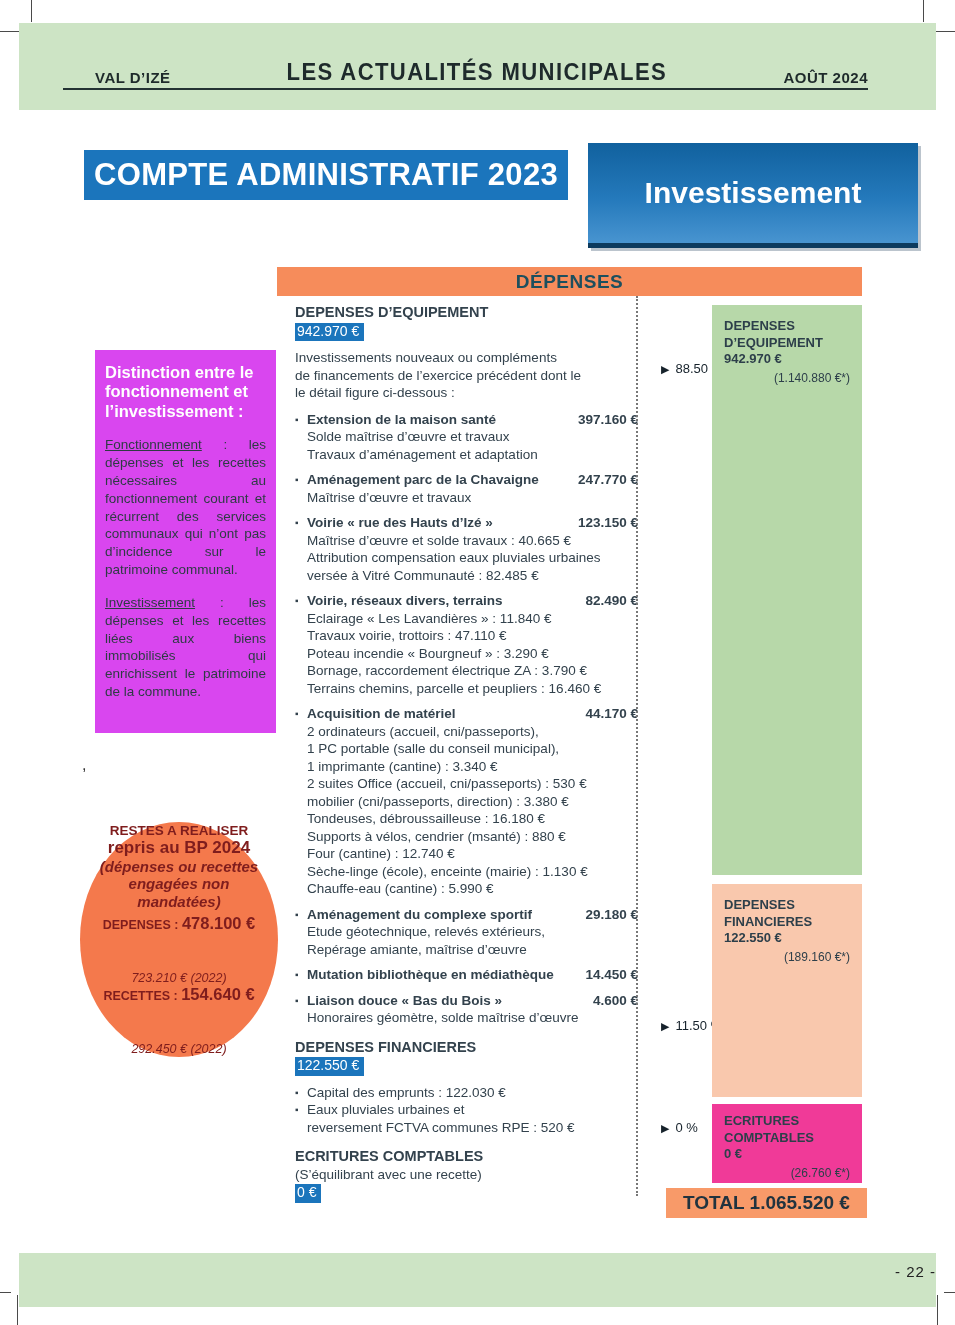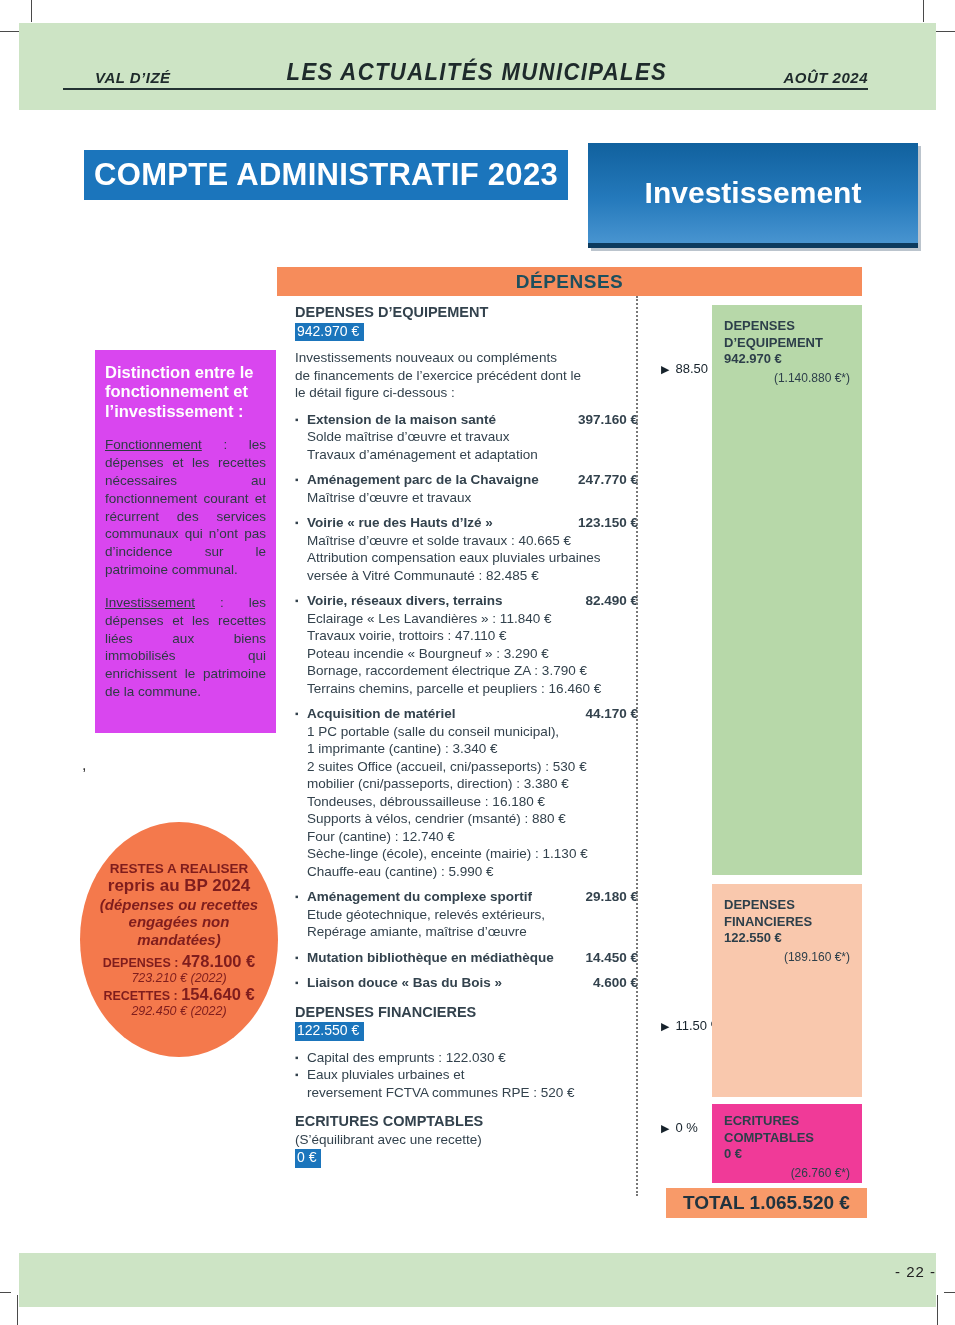--- a/index.html
+++ b/index.html
@@ -11,21 +11,21 @@
   .crop.tlv{left:31px;top:0;width:1px;height:22px;}
   .crop.tlh{left:0;top:31px;width:23px;height:1px;}
   .crop.trv{left:923px;top:0;width:1px;height:22px;}
   .crop.trh{left:932px;top:31px;width:23px;height:1px;}
   .crop.blv{left:17px;top:1295px;width:1px;height:30px;}
   .crop.blh{left:0;top:1292px;width:11px;height:1px;}
   .crop.brv{left:937px;top:1295px;width:1px;height:30px;}
   .crop.brh{left:944px;top:1292px;width:11px;height:1px;}
 
   
-  .hdr{position:absolute;left:19px;top:23px;width:917px;height:87px;background:#cde4c5;font-style:italic;}
+  .hdr{position:absolute;left:19px;top:23px;width:917px;height:87px;background:#cde4c5;}
   .hdr-row{position:absolute;left:76px;right:68px;bottom:24px;display:flex;
            align-items:flex-end;justify-content:space-between;color:#1e2a2b;}
   .hdr-side{font-weight:bold;font-size:15px;letter-spacing:.5px;}
   .hdr-title{font-weight:bold;font-size:24px;letter-spacing:1.5px;transform:scaleX(.92);white-space:nowrap;}
   .hdr-line{position:absolute;left:44px;bottom:20px;width:805px;height:2px;background:#233233;}
 
   
   .compte{position:absolute;left:84px;top:150px;width:484px;height:50px;background:#1b75bc;
           display:flex;align-items:center;justify-content:center;color:#fff;font-weight:bold;
           font-size:31px;letter-spacing:.3px;white-space:nowrap;}
@@ -49,21 +49,21 @@
 
   
   .circle{position:absolute;left:80px;top:822px;width:198px;height:235px;background:#f4794c;
           border-radius:50%;display:flex;flex-direction:column;justify-content:center;
           text-align:center;color:#7f1d1d;padding:10px 16px;box-sizing:border-box;}
   .r-title{font-weight:bold;font-size:13.5px;}
   .r-sub{font-weight:bold;font-size:17px;}
   .r-note{font-weight:bold;font-style:italic;font-size:15px;line-height:1.15;margin-bottom:4px;}
   .r-amt-line{font-weight:bold;font-size:12.5px;}
   .r-amt-line .r-big{font-size:16.5px;}
-  .r-prev{font-style:italic;font-size:12.5px;}
+  .r-prev{font-style:italic;font-size:12.5px;margin-top:38px;}
 
   
   .main-col{position:absolute;left:295px;top:304px;width:343px;font-size:13.5px;line-height:17.5px;}
   .sec-head{font-size:14.5px;font-weight:bold;margin:0;}
   .amount-hl{display:inline-block;background:#1b75bc;color:#fff;padding:0 5px 1px 2px;
              font-size:14px;margin:1px 0 8px 0;}
   .intro{margin-bottom:9px;}
   .item{margin-bottom:8px;}
   .item-head{display:flex;font-weight:bold;}
   .bullet{width:12px;flex:0 0 12px;font-size:10px;}
@@ -208,20 +208,21 @@
           </div>
   </div>
 
   <div class="item">
     <div class="item-head">
       <span class="bullet">▪</span>
       <span class="item-title">Acquisition de matériel</span>
       <span class="item-value">44.170 €</span>
     </div>
     <div class="item-details">
+            <div>2 ordinateurs (accueil, cni/passeports),</div>
             <div>1 PC portable (salle du conseil municipal),</div>
             <div>1 imprimante (cantine) : 3.340 €</div>
             <div>2 suites Office (accueil, cni/passeports) : 530 €</div>
             <div>mobilier (cni/passeports, direction) : 3.380 €</div>
             <div>Tondeuses, débroussailleuse : 16.180 €</div>
             <div>Supports à vélos, cendrier (msanté) : 880 €</div>
             <div>Four (cantine) : 12.740 €</div>
             <div>Sèche-linge (école), enceinte (mairie) : 1.130 €</div>
             <div>Chauffe-eau (cantine) : 5.990 €</div>
           </div>
@@ -246,20 +247,23 @@
       <span class="item-value">14.450 €</span>
     </div>
   </div>
 
   <div class="item">
     <div class="item-head">
       <span class="bullet">▪</span>
       <span class="item-title">Liaison douce « Bas du Bois »</span>
       <span class="item-value">4.600 €</span>
     </div>
+    <div class="item-details">
+            <div>Honoraires géomètre, solde maîtrise d’œuvre</div>
+          </div>
   </div>
 </div>
 
     <h3 class="sec-head mt12">DEPENSES FINANCIERES</h3>
     <span class="amount-hl">122.550 €</span>
     <div id="fin-bullets">
   <div class="fin-bullet">
     <span class="bullet">▪</span>
     <div class="fin-lines">
             <div>Capital des emprunts : 122.030 €</div>

